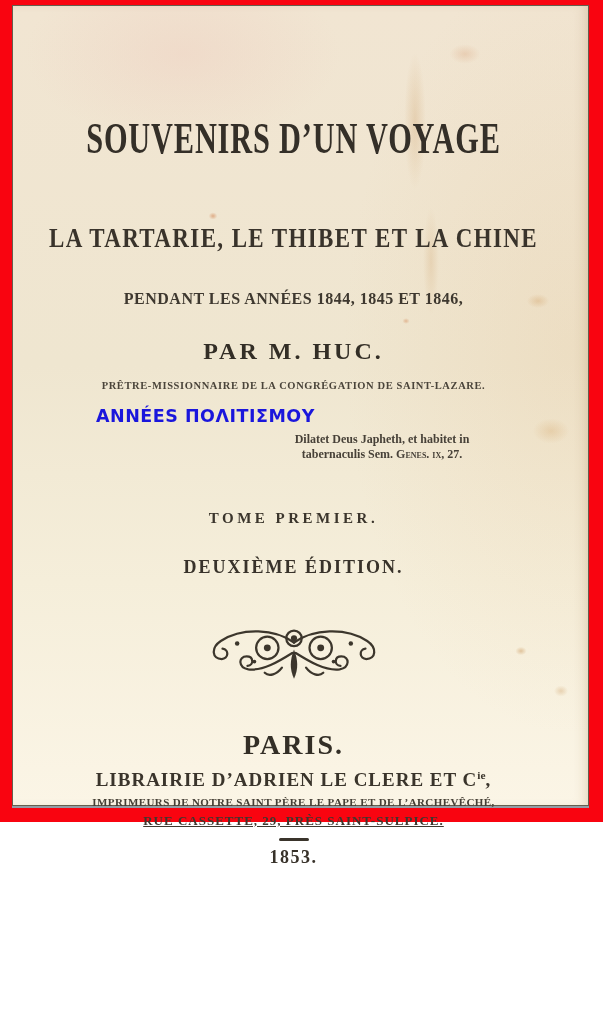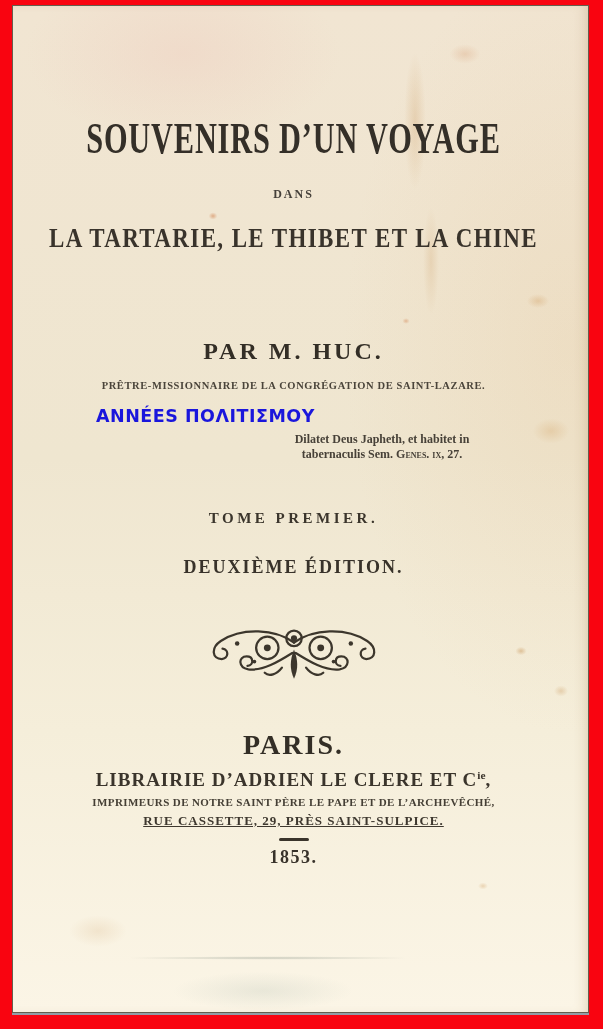--- a/index.html
+++ b/index.html
@@ -6,21 +6,21 @@
     margin: 0;
     padding: 0;
     width: 603px;
     height: 1029px;
     overflow: hidden;
     font-family: "Liberation Serif", serif;
   }
   .frame {
     position: relative;
     width: 603px;
-    height: 1029px;
+    height: 822px;
     background: #f90410;
     box-sizing: border-box;
   }
   .paper {
     position: absolute;
     left: 12px;
     top: 5px;
     right: 14px;
     bottom: 16px;
     border: 1px solid #655f4e;
@@ -194,24 +194,24 @@
 </style>
 </head>
 <body>
 
 <div class="frame">
   <div class="paper">
     <div class="content">
 
       <div class="line main-title">SOUVENIRS D’UN VOYAGE</div>
 
-      <div class="line dans">DANS</div>
 
       <div class="line subtitle">LA TARTARIE, LE THIBET ET LA CHINE</div>
 
+      <div class="line date-line">PENDANT LES ANNÉES 1844, 1845 ET 1846,</div>
 
       <div class="line author-line">PAR M. HUC.</div>
 
       <div class="line author-subline">PRÊTRE-MISSIONNAIRE DE LA CONGRÉGATION DE SAINT-LAZARE.</div>
 
       <div class="watermark">ANNÉES ΠΟΛΙΤΙΣΜΟΥ</div>
 
       <div class="epigraph">
         <span>Dilatet Deus Japheth, et habitet in</span><br>
         <span>tabernaculis Sem. </span><span class="sc">Genes. ix, 27.</span>

